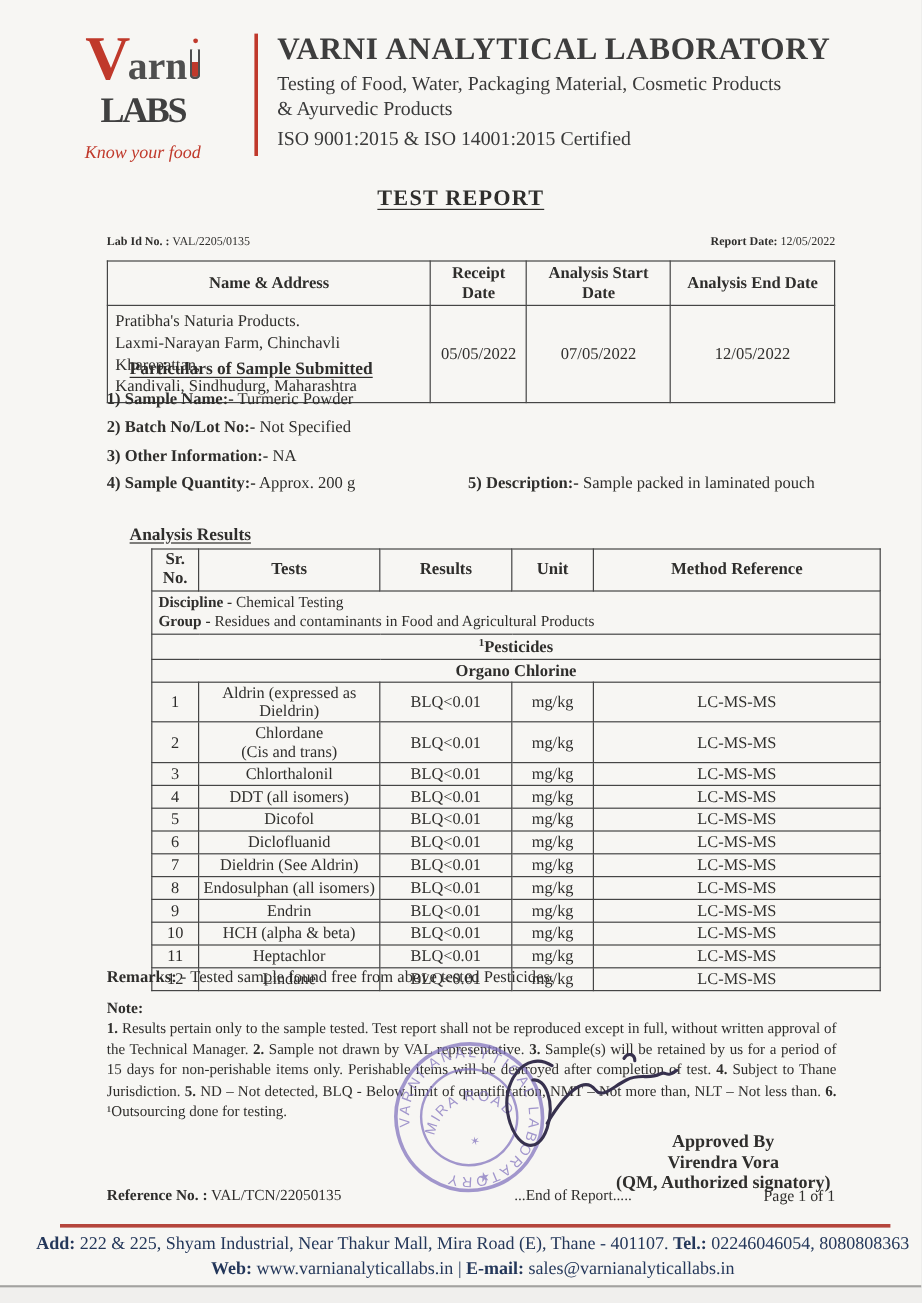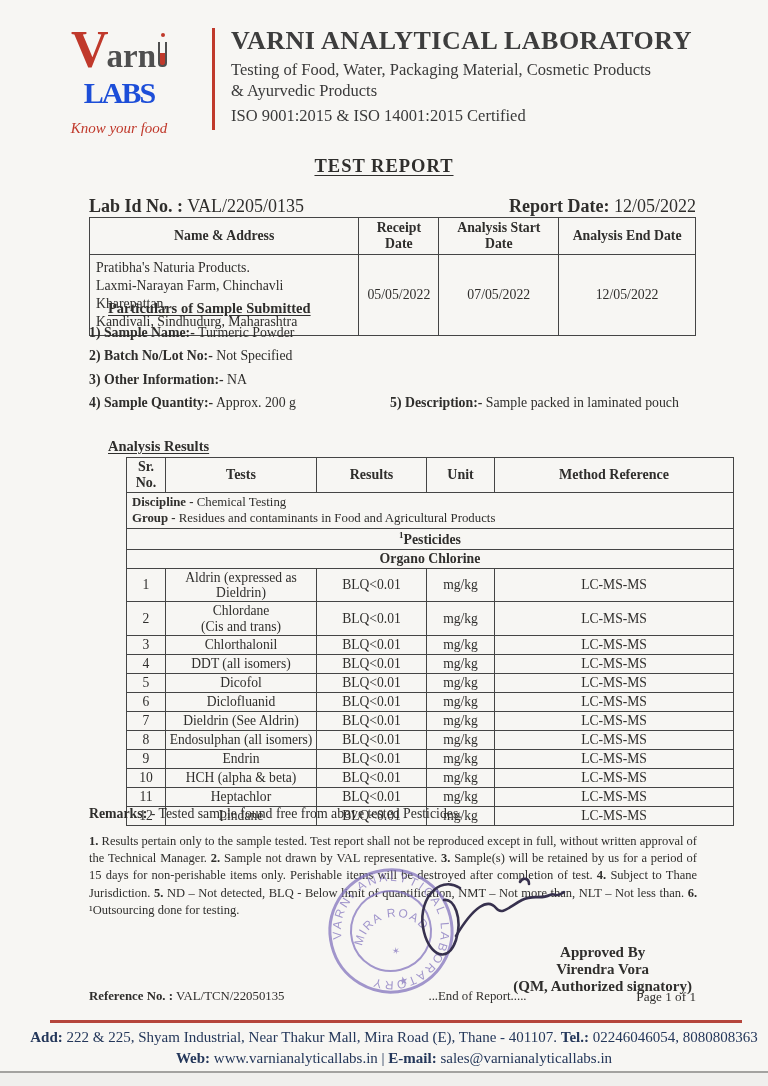--- a/index.html
+++ b/index.html
@@ -12,32 +12,32 @@
   .page{position:relative;width:768px;height:1086px;background:var(--paper);overflow:hidden;margin:0 auto;}
 
   
   .lab-header{position:absolute;top:24px;left:40px;right:40px;display:flex;}
   .logo{width:158px;text-align:center;}
   .logo-word{font-size:33px;font-weight:bold;color:#4f4f4f;line-height:1;white-space:nowrap;}
   .logo-word .v{font-size:52px;color:var(--accent_red);font-weight:bold;letter-spacing:-2px;}
   .tube{display:inline-block;position:relative;width:9px;height:25px;border:2px solid #4f4f4f;border-top:none;
         border-radius:0 0 4px 4px;margin-left:2px;background:linear-gradient(#0000 0 11px,var(--accent_red) 11px);}
   .tube::before{content:'';position:absolute;top:-9px;left:1px;width:4px;height:4px;background:var(--accent_red);border-radius:50%;}
-  .logo-labs{font-size:30px;font-weight:bold;color:#1d4ed8;letter-spacing:-2px;line-height:1;margin-top:2px;}
+  .logo-labs{font-size:30px;font-weight:bold;color:#404040;letter-spacing:-2px;line-height:1;margin-top:2px;}
   .logo-tagline{font-style:italic;font-size:15px;color:var(--accent_red);margin-top:12px;}
   .header-divider{width:3px;background:var(--accent_red);margin:4px 16px 0 14px;height:102px;}
   .lab-titles{padding-top:2px;}
   .lab-title{font-size:26px;font-weight:bold;color:#3d3d3d;letter-spacing:.5px;line-height:1.15;}
   .lab-sub{font-size:16.5px;color:#3a3a3a;line-height:1.3;margin-top:3px;}
   .lab-iso{font-size:16.5px;color:#3a3a3a;margin-top:4px;}
 
   
   .report-title{position:absolute;top:156px;left:0;right:0;text-align:center;font-size:18.5px;font-weight:bold;
                 letter-spacing:1px;text-decoration:underline;text-underline-offset:3px;}
-  .id-row{position:absolute;top:196px;left:89px;width:607px;display:flex;justify-content:space-between;font-size:18px;align-items:flex-end;}
+  .id-row{position:absolute;top:196px;left:89px;width:607px;display:flex;justify-content:space-between;font-size:10px;align-items:flex-end;}
 
   
   table{border-collapse:collapse;}
   .info-table{position:absolute;top:217px;left:89px;width:607px;font-size:13.8px;}
   .info-table th,.info-table td{border:1.4px solid #454545;padding:2px 5px;}
   .info-table th{font-weight:bold;text-align:center;height:24px;}
   .info-table td{text-align:center;}
   .info-table td.addr{text-align:left;line-height:1.3;padding:4px 6px;}
 
   
@@ -275,20 +275,21 @@
           <td>BLQ&lt;0.01</td>
           <td>mg/kg</td>
           <td>LC-MS-MS</td>
         </tr>
     </tbody>
   </table>
 
   <div class="remarks"><b class="lbl">Remarks:</b><span> - Tested sample found free from above tested Pesticides.</span></div>
 
   <div class="note">
+    <div class="note-heading">Note:</div>
     <p class="note-body"><b>1.</b><span> Results pertain only to the sample tested. Test report shall not be reproduced except in full, without written approval of the Technical Manager. </span><b>2.</b><span> Sample not drawn by VAL representative. </span><b>3.</b><span> Sample(s) will be retained by us for a period of 15 days for non-perishable items only. Perishable items will be destroyed after completion of test. </span><b>4.</b><span> Subject to Thane Jurisdiction. </span><b>5.</b><span> ND – Not detected, BLQ - Below limit of quantification, NMT – Not more than, NLT – Not less than. </span><b>6.</b><span> ¹Outsourcing done for testing.</span></p>
   </div>
 
   <svg class="stamp" viewBox="0 0 142 142">
     <g opacity="0.72" transform="rotate(-14 71 71)" fill="none" stroke="var(--stamp_purple)">
       <circle cx="71" cy="71" r="61" stroke-width="3"></circle>
       <circle cx="71" cy="71" r="40" stroke-width="2"></circle>
       <defs>
         <path id="ringPath" d="M71,71 m-50,0 a50,50 0 1,1 100,0 a50,50 0 1,1 -100,0"></path>
         <path id="innerArc" d="M39,80 a34,34 0 0,1 64,0"></path>

